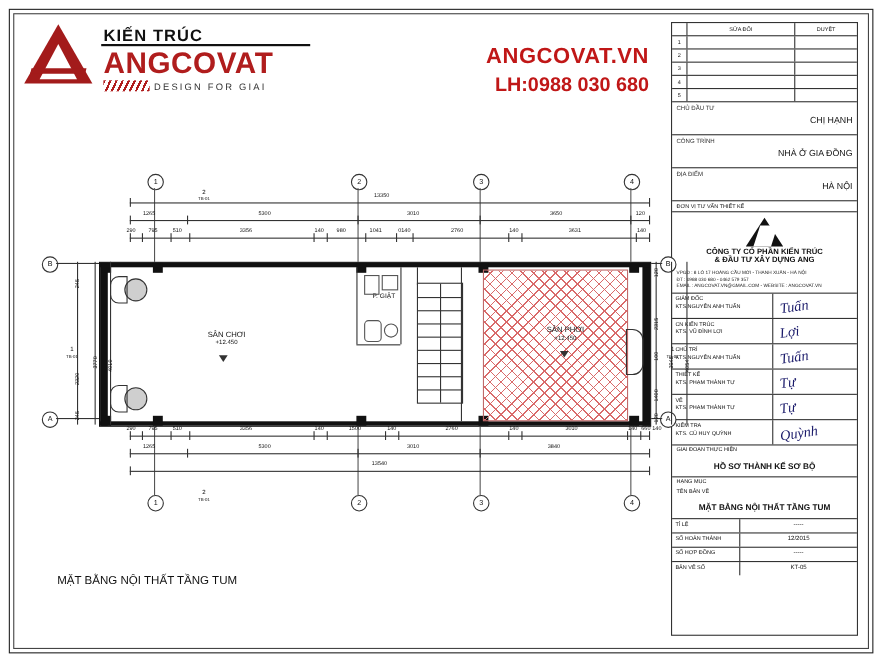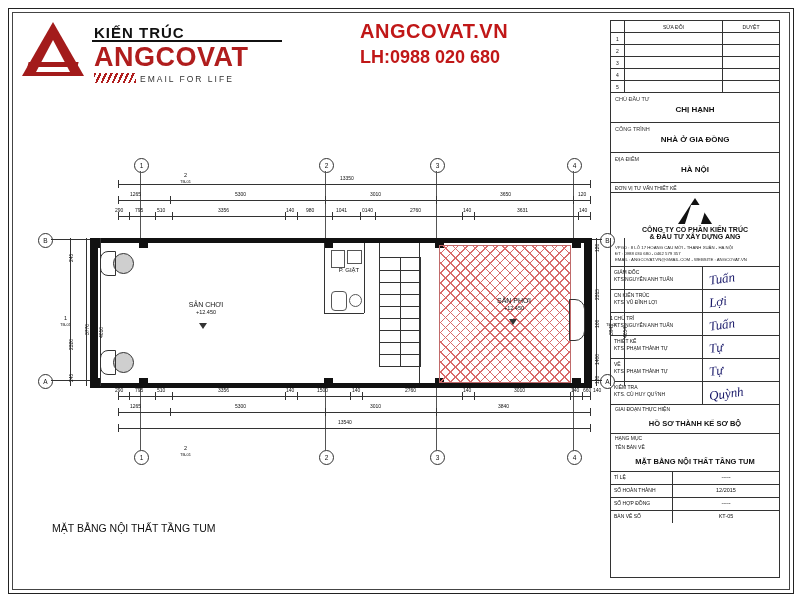--- a/index.html
+++ b/index.html
@@ -15,28 +15,28 @@
   .logo-mark .inner{position:absolute;left:14px;top:18px;width:0;height:0;border-left:17px solid transparent;border-right:17px solid transparent;border-bottom:32px solid #ffffff;}
   .logo-mark .barA{position:absolute;left:6px;top:40px;width:50px;height:5px;background:#a31b1b;transform:skewX(-14deg);}
   .logo-kt{position:absolute;left:72px;top:4px;font-size:15px;letter-spacing:1px;color:#111;font-weight:bold;}
   .logo-ang{position:absolute;left:72px;top:22px;font-size:27px;font-weight:bold;color:#b01d1d;letter-spacing:0.5px;}
   .logo-sub{position:absolute;left:118px;top:54px;font-size:8.5px;color:#333;letter-spacing:2px;}
   .logo-hatch{position:absolute;left:72px;top:53px;width:42px;height:10px;
     background:repeating-linear-gradient(115deg,#b01d1d 0 2px,transparent 2px 5px);}
   .logo-rule{position:absolute;left:70px;top:20px;width:190px;height:2px;background:#111;}
 
   
-  .brandtxt{position:absolute;right:210px;top:20px;text-align:left;width:230px;}
+  .brandtxt{position:absolute;right:210px;top:40px;text-align:right;width:230px;}
   .brandtxt .l1{color:#c01717;font-weight:bold;font-size:20px;letter-spacing:0.5px;}
   .brandtxt .l2{color:#c01717;font-weight:bold;font-size:18px;margin-top:4px;}
 
   
   .tblock{position:absolute;right:20px;top:20px;width:168px;height:556px;border:1px solid #333;font-size:6.5px;color:#111;}
   .tb-label{font-size:5.5px;color:#333;}
-  .tb-val{font-size:8px;font-weight:bold;text-align:center;padding:3px 0 4px;}
+  .tb-val{font-size:8px;font-weight:normal;text-align:right;padding:3px 0 4px;}
   .rev{display:flex;height:12px;border-bottom:1px solid #333;box-sizing:border-box;}
   .rev div{border-right:1px solid #333;box-sizing:border-box;font-size:5px;display:flex;align-items:center;justify-content:center;}
   .rev div:last-child{border-right:none;}
   .rev .c1{width:14px;}
   .rev .c2{flex:1;}
   .rev .c3{width:56px;}
   .tb-sec{padding:3px 4px 4px;border-bottom:1px solid #333;}
   .company{text-align:center;padding:3px 2px;}
   .company .cn1{font-size:7px;font-weight:bold;}
   .company .cn2{font-size:7px;font-weight:bold;}
@@ -96,26 +96,26 @@
   <div class="logo-wrap">
     <div class="logo-mark">
       <div class="outer"></div>
         <div class="inner"></div>
         <div class="barA"></div>
     </div>
     <div class="logo-rule"></div>
     <div class="logo-kt">KIẾN TRÚC</div>
     <div class="logo-ang">ANGCOVAT</div>
     <div class="logo-hatch"></div>
-    <div class="logo-sub">EMAIL FOR LIFE</div>
+    <div class="logo-sub">DESIGN FOR GIAI</div>
   </div>
 
   <div class="brandtxt">
     <div class="l1">ANGCOVAT.VN</div>
-    <div class="l2">LH:0988 020 680</div>
+    <div class="l2">LH:0988 030 680</div>
   </div>
 
   <div class="wm">
     <div class="wtri"></div>
       <div class="wtri2"></div>
     <div class="wt1">KIẾN TRÚC</div>
     <div class="wt2">ANGCOVAT</div>
     <div class="wt3"></div>
   </div>
 

